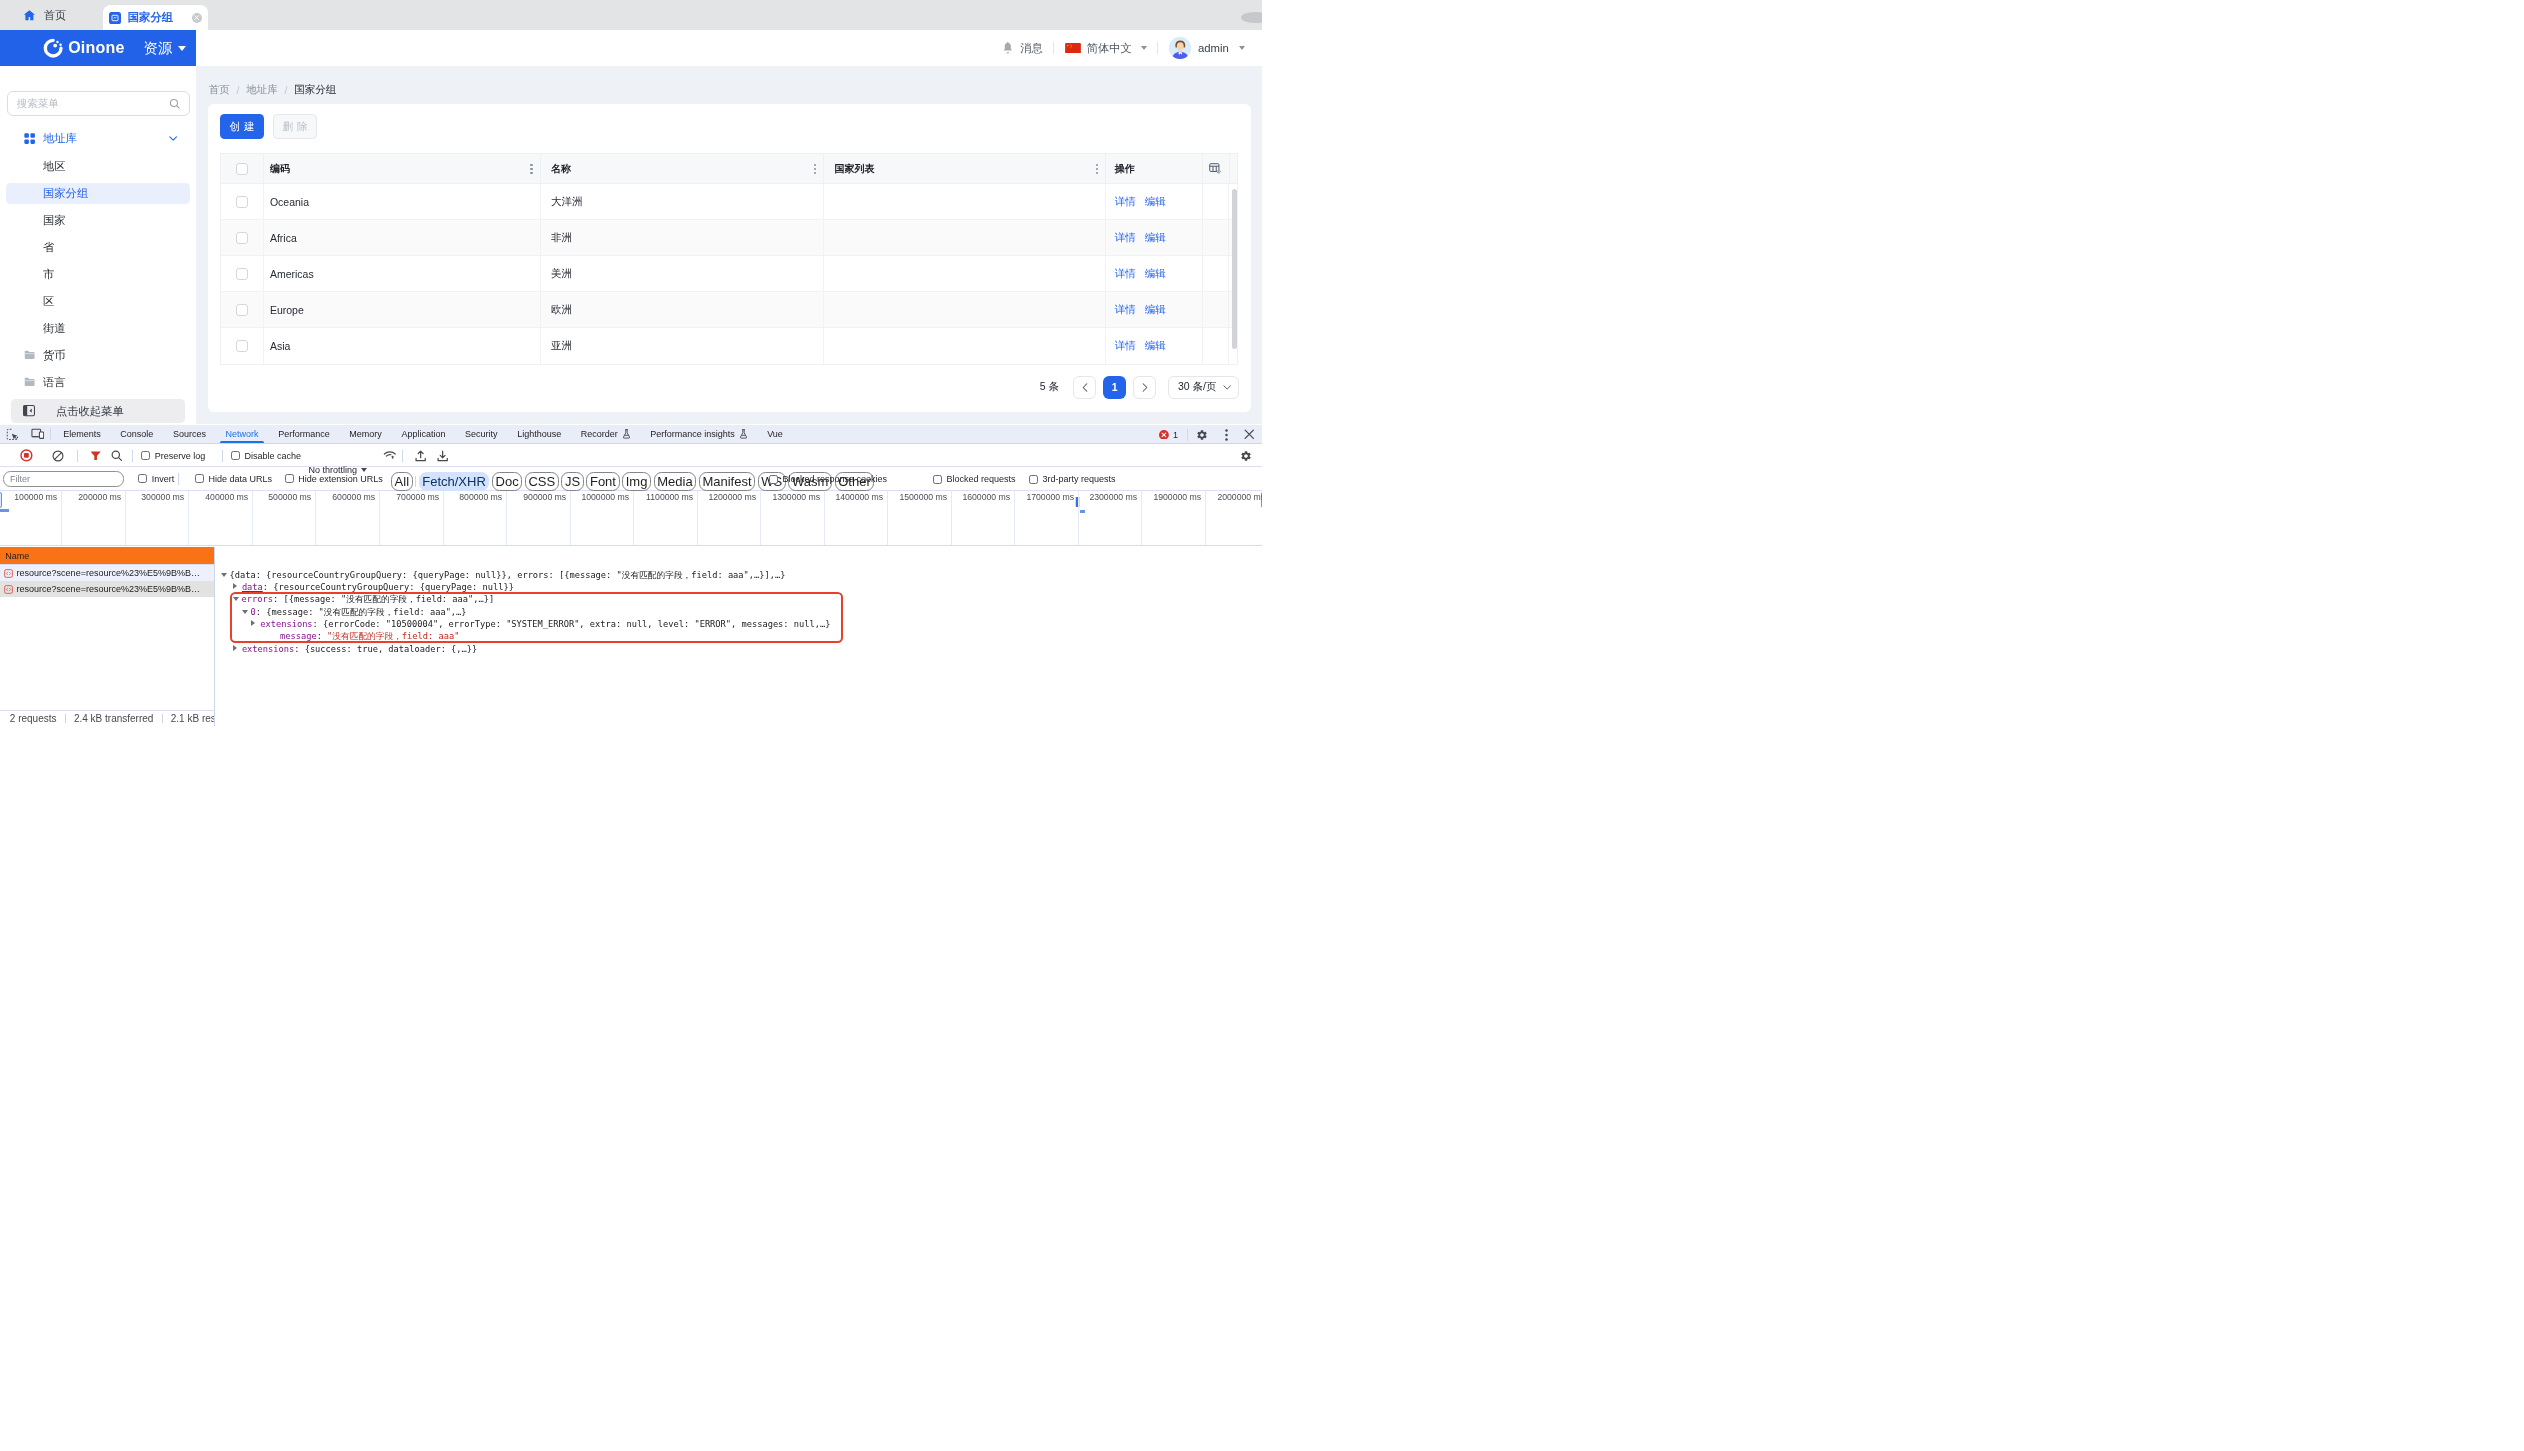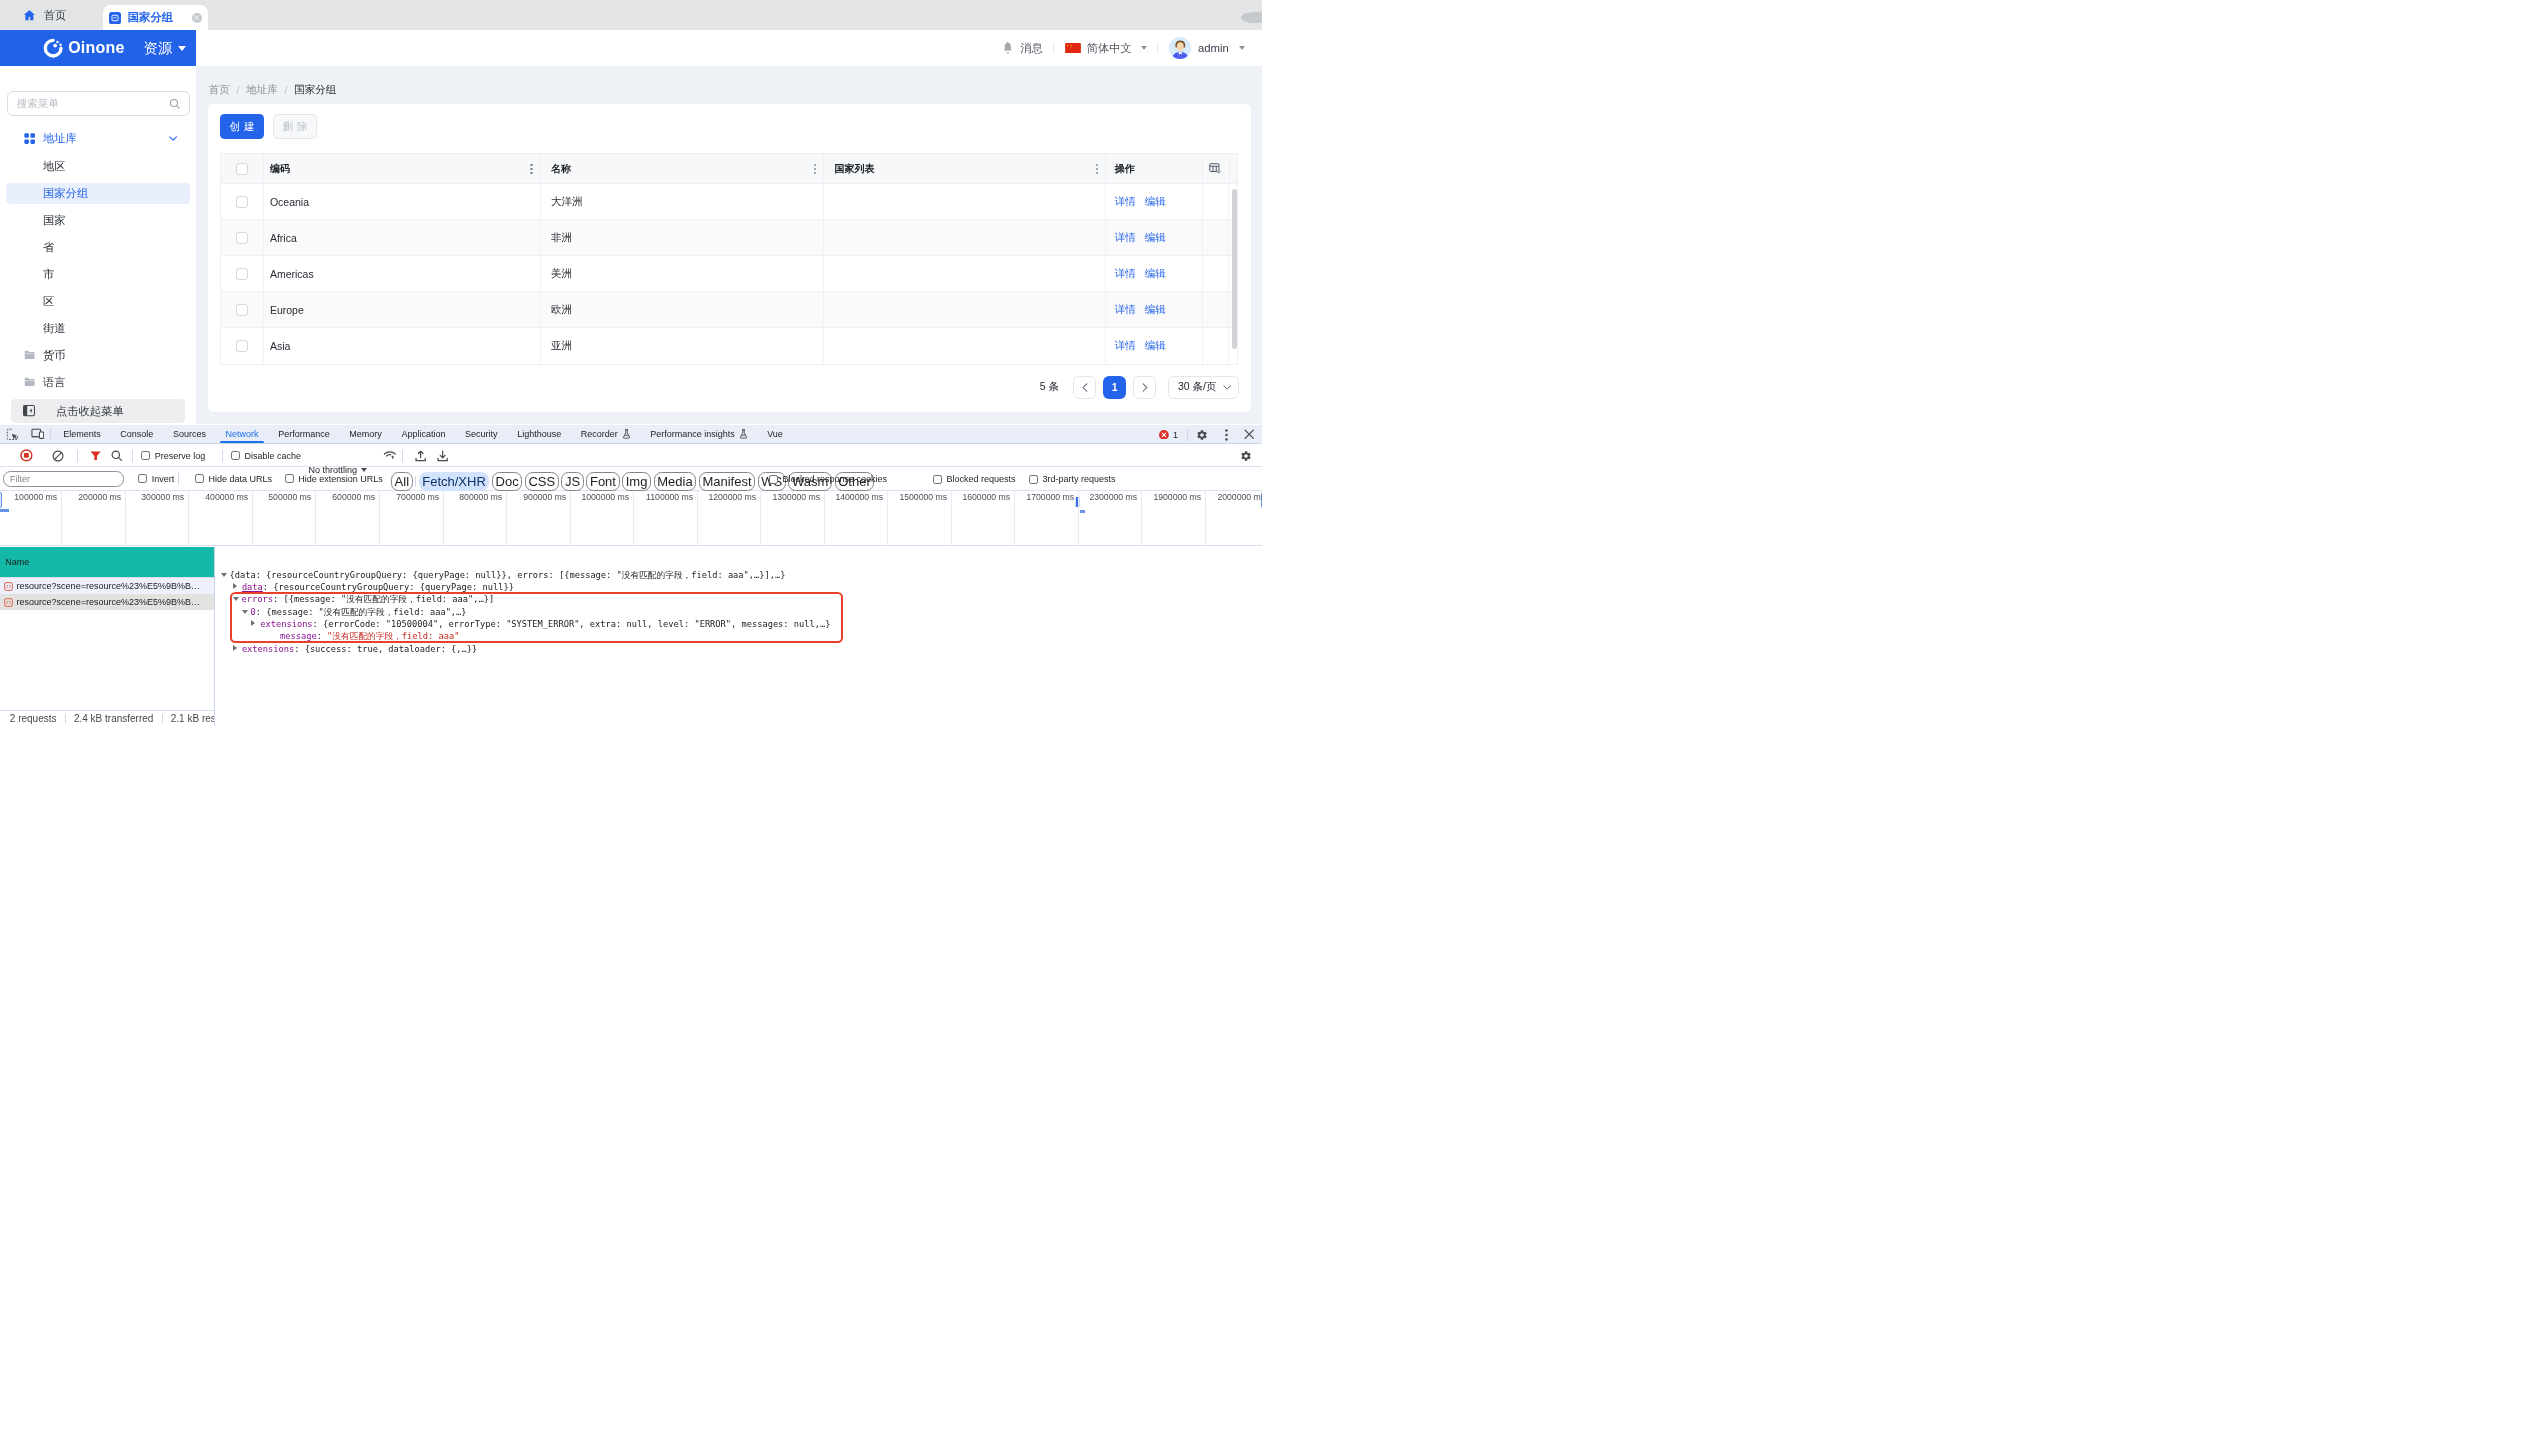--- a/index.html
+++ b/index.html
@@ -116,21 +116,21 @@
   .tickline { position:absolute; top:0; width:0.8px; height:55px; background:#e6eaf6; }
   .ticklabel { position:absolute; top:0.8px; font-size:8.7px; color:#4a4f57; transform:translateX(-100%); padding-right:3.8px; white-space:nowrap; }
   .ov-handle { position:absolute; top:0.8px; width:3.8px; height:16px; background:#dbe6fd; border:1.1px solid #6794e8; border-radius:2.3px; }
   .ov-dash { position:absolute; background:#6794e8; }
   #ov-marker { position:absolute; left:1075px; top:6.4px; width:4.5px; height:9.8px; background:#ccdbf9; }
   #ov-marker i { position:absolute; left:1.1px; top:0; width:2.3px; height:9.8px; background:#3f6fe0; display:block; }
 
   
   #dt-split { position:absolute; left:0; top:122px; width:1262px; height:180px; }
   #req-pane { position:absolute; left:0; top:0; width:215px; height:180px; border-right:0.8px solid #ccd6f0; background:#fff; }
-  #req-head { height:31px; background:#14b8a6; border-bottom:0.8px solid #d7ddee; display:flex; align-items:center; padding-left:5.3px; color:#1f1f1f; }
+  #req-head { height:18px; background:#f97316; border-bottom:0.8px solid #d7ddee; display:flex; align-items:center; padding-left:5.3px; color:#1f1f1f; }
   .req-row { height:16px; display:flex; align-items:center; padding:0 3px 0 3.8px; white-space:nowrap; overflow:hidden; color:#202124; }
   .req-row .nm { overflow:hidden; text-overflow:ellipsis; white-space:nowrap; }
   .req-row.odd { background:#eef1fb; }
   .req-row.sel { background:#e2e2e0; }
   .req-ico { flex:0 0 auto; margin-right:3.8px; display:flex; }
   #req-status { position:absolute; left:0; bottom:0; width:215px; height:17.3px; border-top:0.8px solid #d7ddee; border-right:0.8px solid #ccd6f0; display:flex; align-items:center; background:#fff; overflow:hidden; }
   #req-status .st { color:#47484d; font-size:10px; white-space:nowrap;text-align:right; }
   #req-status .sdiv { width:0.8px; height:9px; background:#d0d4df; margin:0 8.3px; flex:0 0 auto; }
 
   #detail-pane { position:absolute; left:216px; top:0; width:1046px; height:180px; background:#fff; }

